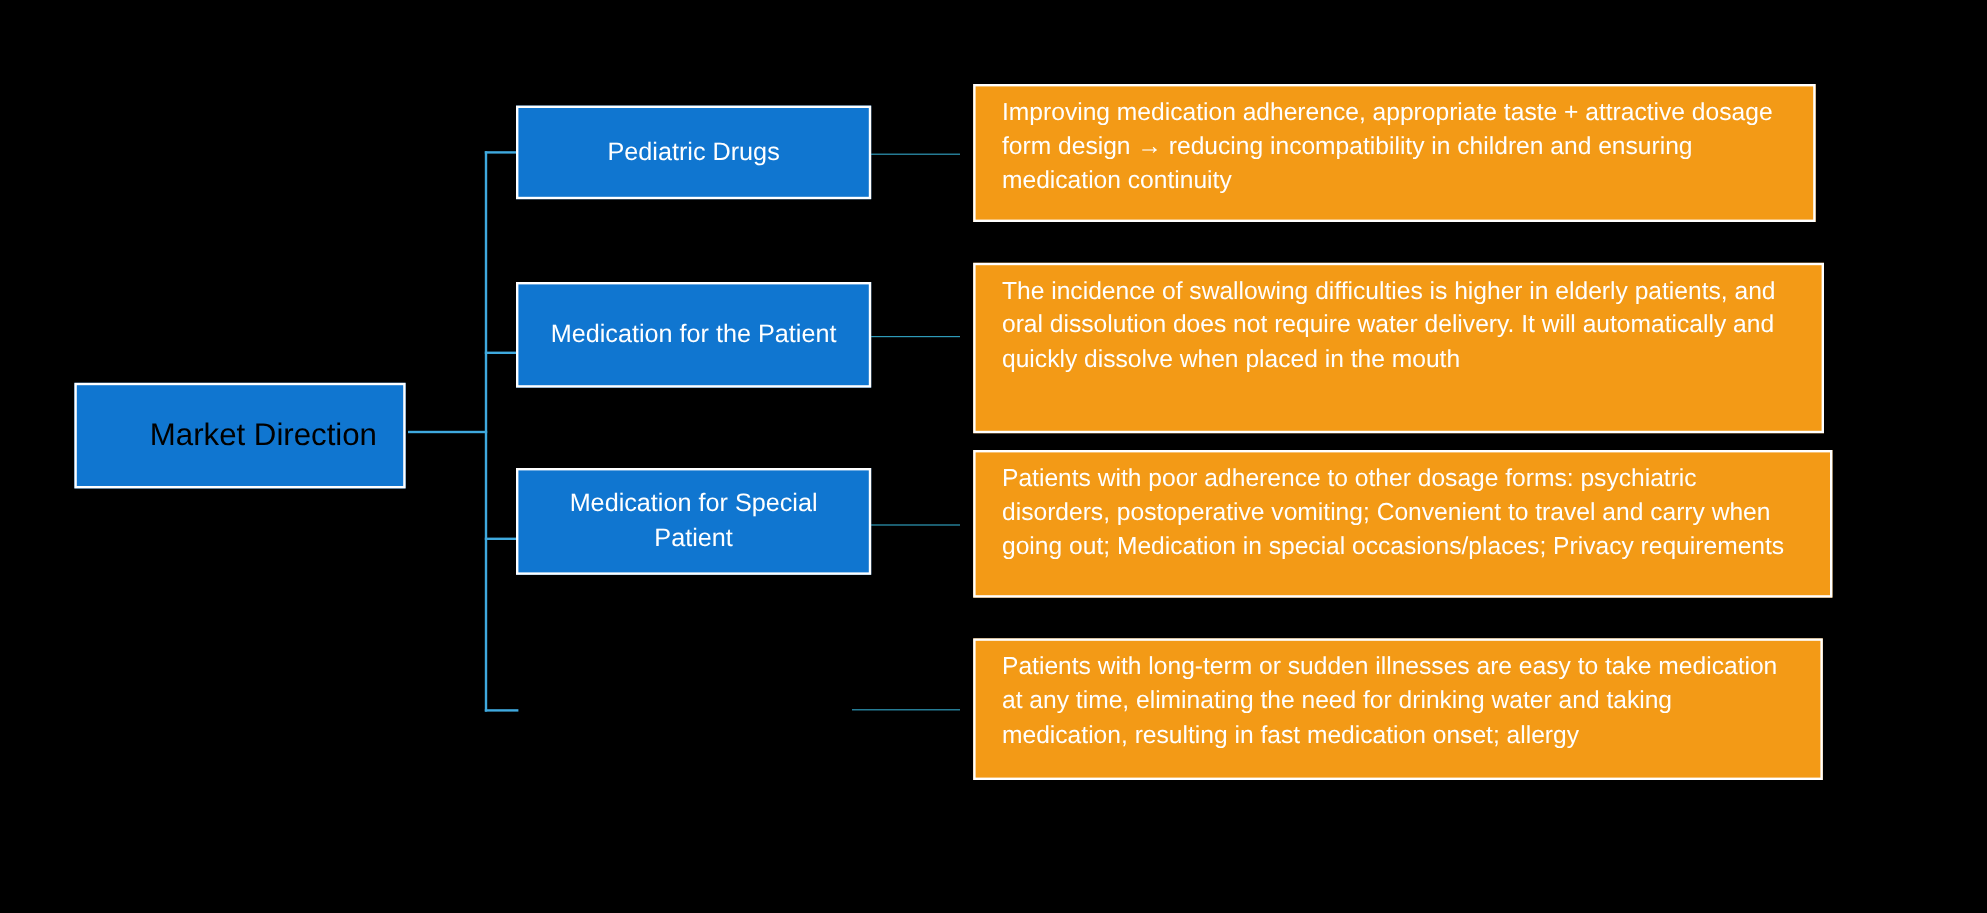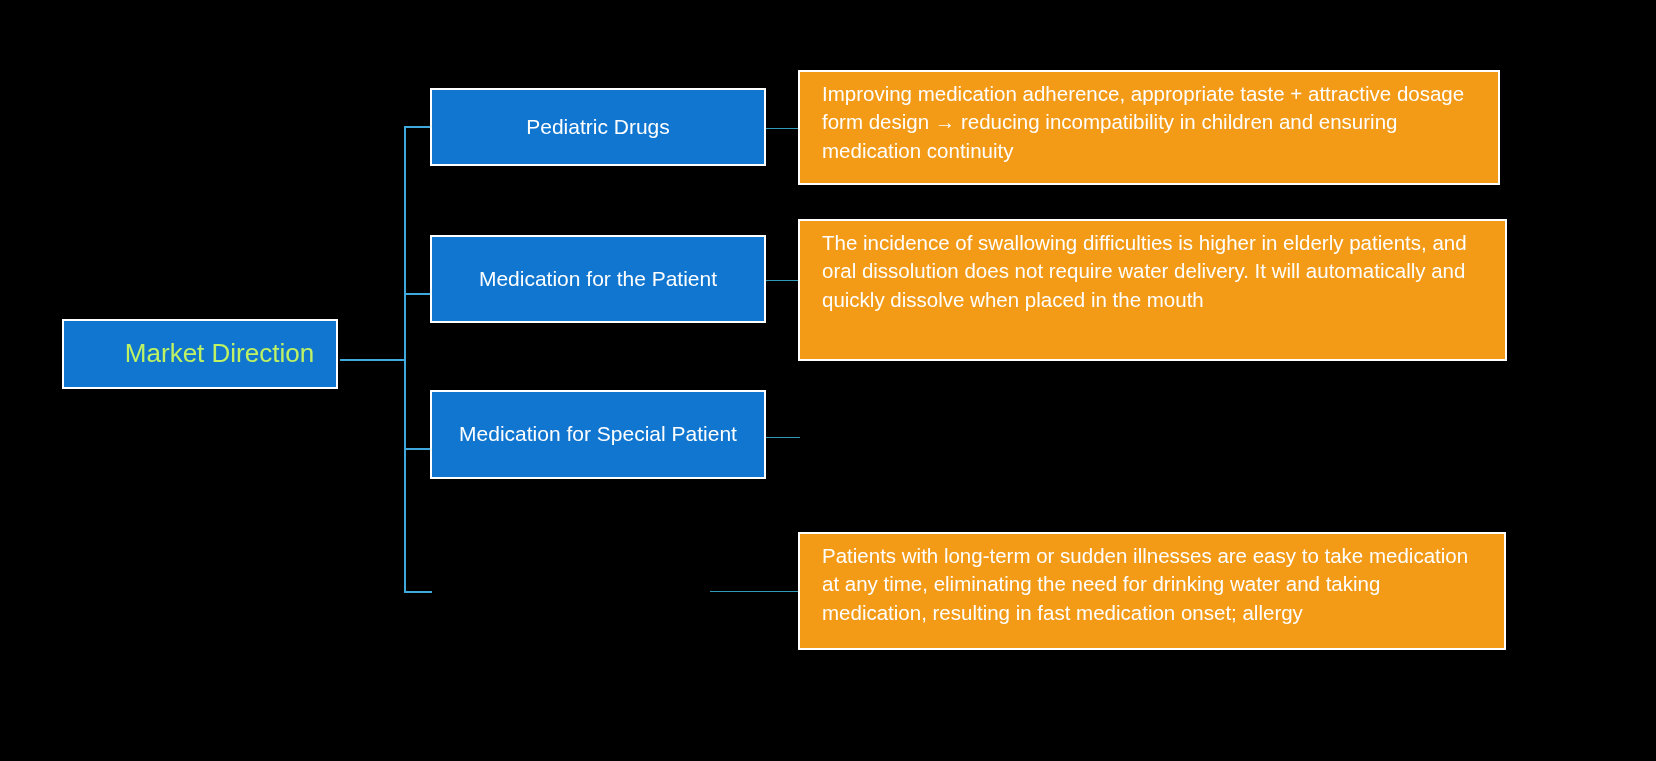--- a/index.html
+++ b/index.html
@@ -30,39 +30,39 @@
     height: 1px;
     background: #2E9AB8;
   }
 
   
   .root-box {
     position: absolute;
     left: 62px;
     top: 319px;
     width: 276px;
-    height: 70px;
+    height: 88px;
     background: #1076D0;
     border: 2px solid #FFFFFF;
     box-sizing: border-box;
     display: flex;
     align-items: center;
     justify-content: center;
-    color: #bef264;
+    color: #000000;
     font-size: 26px;
     line-height: 1.2;
     text-align: center;
     padding-left: 39px;
   }
 
   
   .cat-box {
     position: absolute;
     left: 430px;
-    width: 336px;
+    width: 296px;
     background: #1076D0;
     border: 2px solid #FFFFFF;
     box-sizing: border-box;
     display: flex;
     align-items: center;
     justify-content: center;
     color: #FFFFFF;
     font-size: 21px;
     line-height: 1.35;
     text-align: center;
@@ -74,20 +74,21 @@
     position: absolute;
     background: #F39A16;
     border: 2px solid #FFFFFF;
     box-sizing: border-box;
     color: #FFFFFF;
     font-size: 20.5px;
     line-height: 1.38;
     text-align: left;
     padding: 8px 18px 4px 22px;
     overflow: hidden;
+    margin-left: 13px;
   }
 
   .desc-text { display: block; }
 </style>
 </head>
 <body>
 
 <div id="canvas">
 
   <div class="conn conn-h" style="left:340px; top:359px; width:66px;"></div>
@@ -122,18 +123,21 @@
 
 
   <div class="desc-box" style="left:798px; top:70px; width:702px; height:115px;">
     <span class="desc-text">Improving medication adherence, appropriate taste + attractive dosage form design → reducing incompatibility in children and ensuring medication continuity</span>
   </div>
 
   <div class="desc-box" style="left:798px; top:219px; width:709px; height:142px;">
     <span class="desc-text">The incidence of swallowing difficulties is higher in elderly patients, and oral dissolution does not require water delivery. It will automatically and quickly dissolve when placed in the mouth</span>
   </div>
 
+  <div class="desc-box" style="left:798px; top:375px; width:716px; height:123px;">
+    <span class="desc-text">Patients with poor adherence to other dosage forms: psychiatric disorders, postoperative vomiting; Convenient to travel and carry when going out; Medication in special occasions/places; Privacy requirements</span>
+  </div>
 
   <div class="desc-box" style="left:798px; top:532px; width:708px; height:118px;">
     <span class="desc-text">Patients with long-term or sudden illnesses are easy to take medication at any time, eliminating the need for drinking water and taking medication, resulting in fast medication onset; allergy</span>
   </div>
 
 </div>
 
 </body></html>

